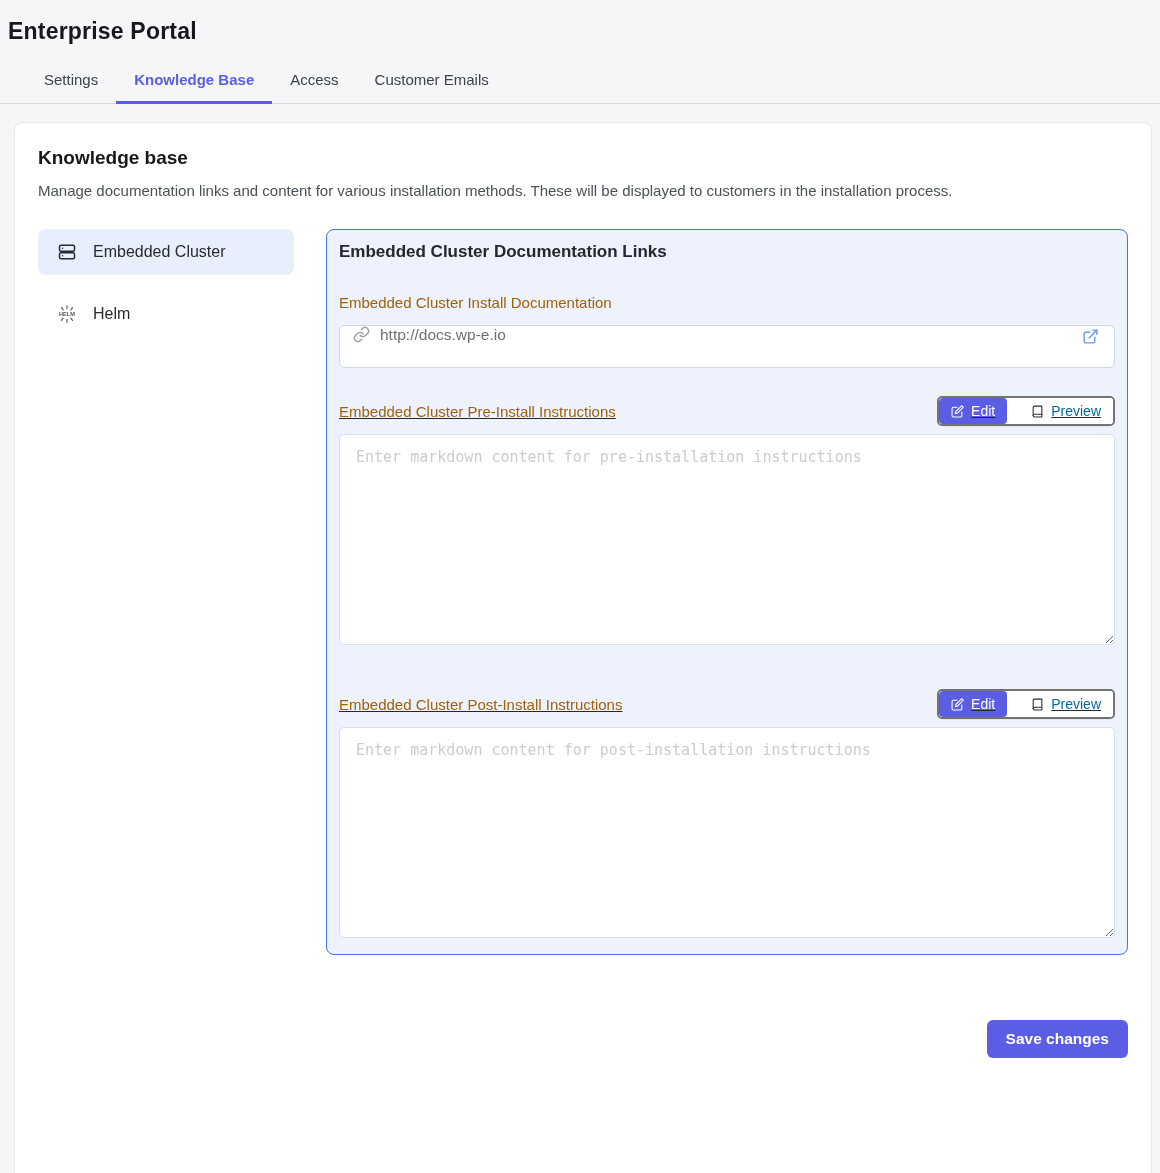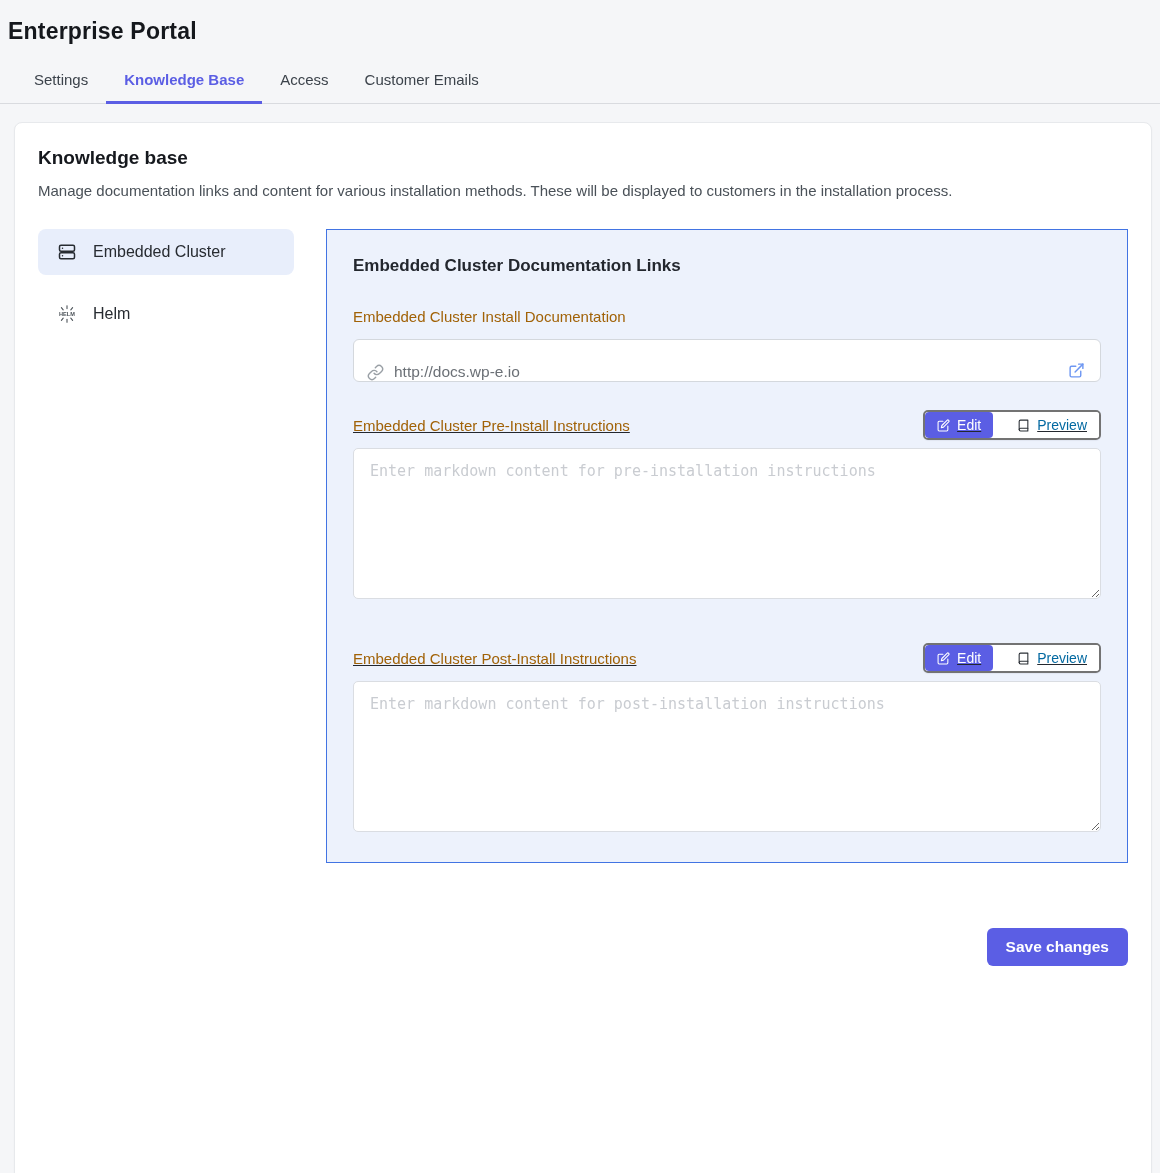--- a/index.html
+++ b/index.html
@@ -9,21 +9,21 @@
     background: #f5f6f8;
     color: #23272e;
   }
 
   
   .top-header { padding: 18px 16px 0 8px; }
   .app-title {
     font-size: 23px; font-weight: 700; color: #15181d; letter-spacing: .2px;
   }
   .tabs {
-    display: flex; padding: 0 16px; margin-top: 14px;
+    display: flex; padding: 0 26px; margin-top: 14px;
     border-bottom: 1px solid #d9dbdf;
   }
   .tab {
     padding: 12px 18px 13px 18px;
     font-size: 15px; color: #3c434b; cursor: pointer;
     border-bottom: 3px solid transparent; margin-bottom: -1px;
     white-space: nowrap;
   }
   .tab.active {
     color: #5b5ee4; font-weight: 700; border-bottom-color: #5b5ee4;
@@ -54,30 +54,30 @@
   .side-item .nav-icon { width: 18px; height: 18px; margin-right: 17px; flex: 0 0 18px; display:flex; align-items:center; justify-content:center; }
   .side-item .nav-label { font-size: 16px; color: #272b31; }
   .side-item.selected { background: #e8eefb; }
   .side-item.selected .nav-label { font-weight: 500; }
 
   
   .panel {
     flex: 1;
     background: #edf2fc;
     border: 1px solid #4274e3;
-    border-radius: 0;
-    padding: 26px;
+    border-radius: 8px;
+    padding: 12px;
   }
   .section-title { font-size: 17px; font-weight: 700; color: #23272e; }
   .field-label { font-size: 15px; color: #a16207; }
 
   .links-section .field-label { display: block; margin-top: 32px; margin-bottom: 14px; }
 
   .url-box {
-    display: flex; align-items: flex-end;
+    display: flex; align-items: flex-start;
     background: #fff; border: 1px solid #d4d8dd; border-radius: 6px;
     height: 43px; padding: 0 13px;
   }
   .url-box .link-icon { flex: 0 0 17px; margin-right: 10px; display:flex; }
   .url-input {
     flex: 1; border: none; outline: none; background: transparent;
     font-family: "Liberation Sans", sans-serif;
     font-size: 15.5px; color: #6b7076;
   }
   .ext-link-btn {
@@ -106,21 +106,21 @@
   .mode-btn {
     display: flex; align-items: center; gap: 7px;
     font-family: "Liberation Sans", sans-serif;
     font-size: 14px; padding: 5px 12px; border: none; cursor: pointer;
     background: #fff; color: #0369a1;
   }
   .mode-btn.active {
     background: #5b5ee4; color: #fff; border-radius: 4px;
   }
   .md-textarea {
-    width: 100%; height: 151px;
+    width: 100%; height: 211px;
     border: 1px solid #dadde2; border-radius: 5px;
     background: #fff; padding: 13px 16px;
     font-family: "DejaVu Sans Mono", monospace;
     font-size: 15px; color: #3a3f45;
     resize: vertical; outline: none;
   }
   .md-textarea::placeholder { color: #c9ccd1; }
   .md-block + .md-block { margin-top: 40px; }
 
   

